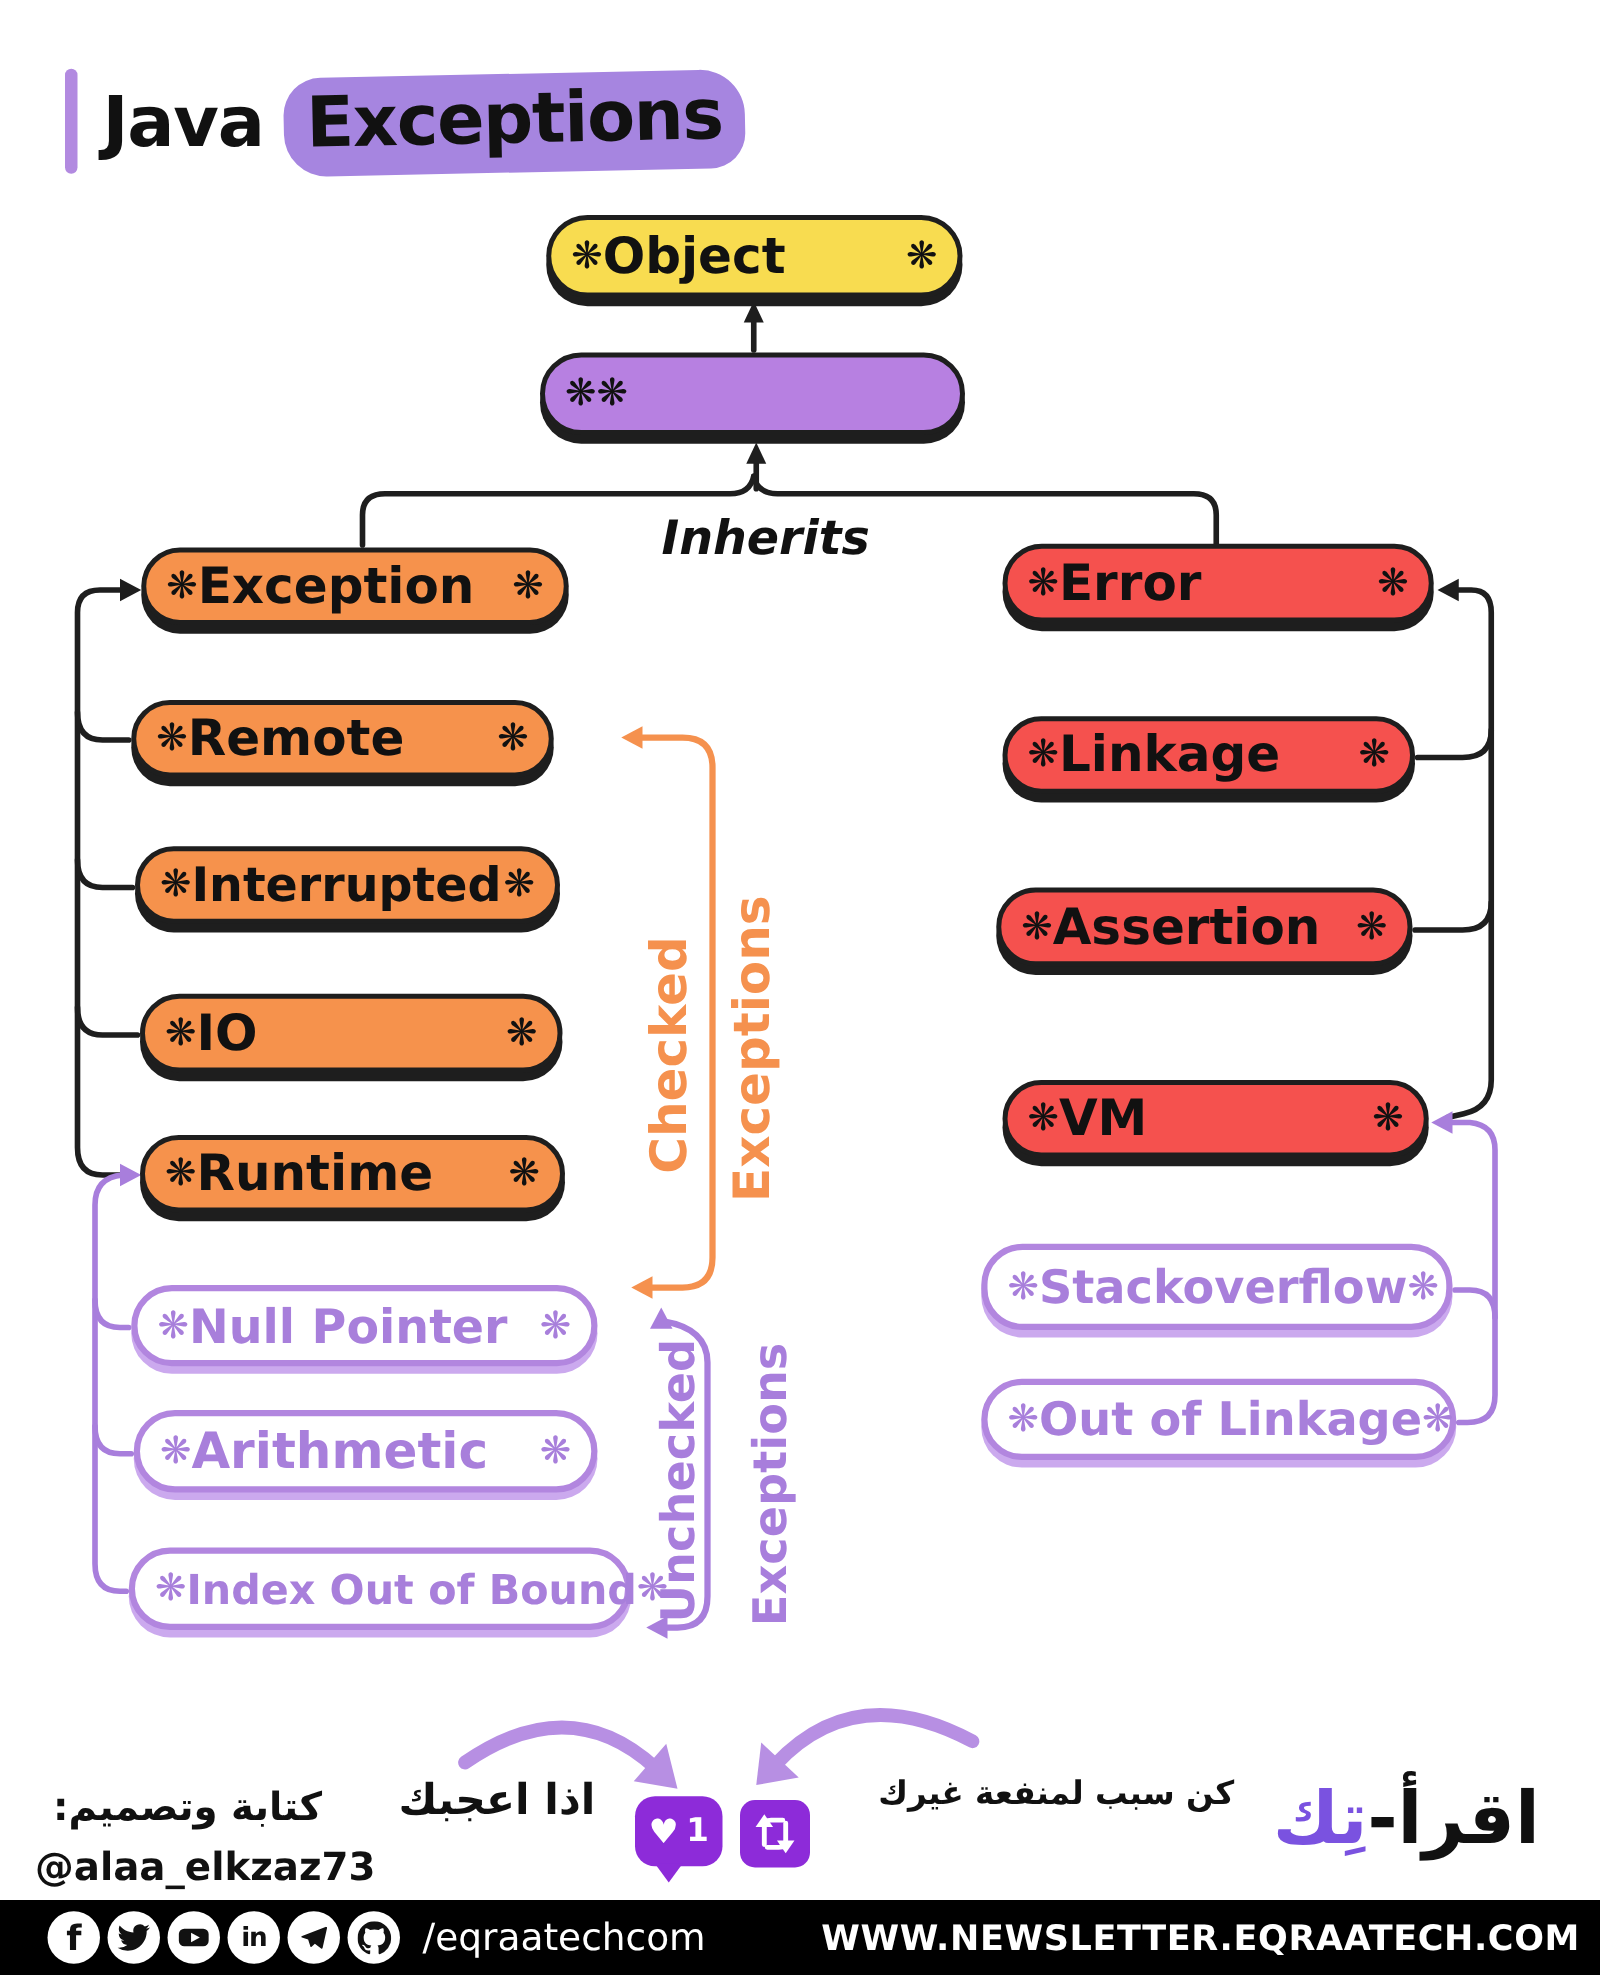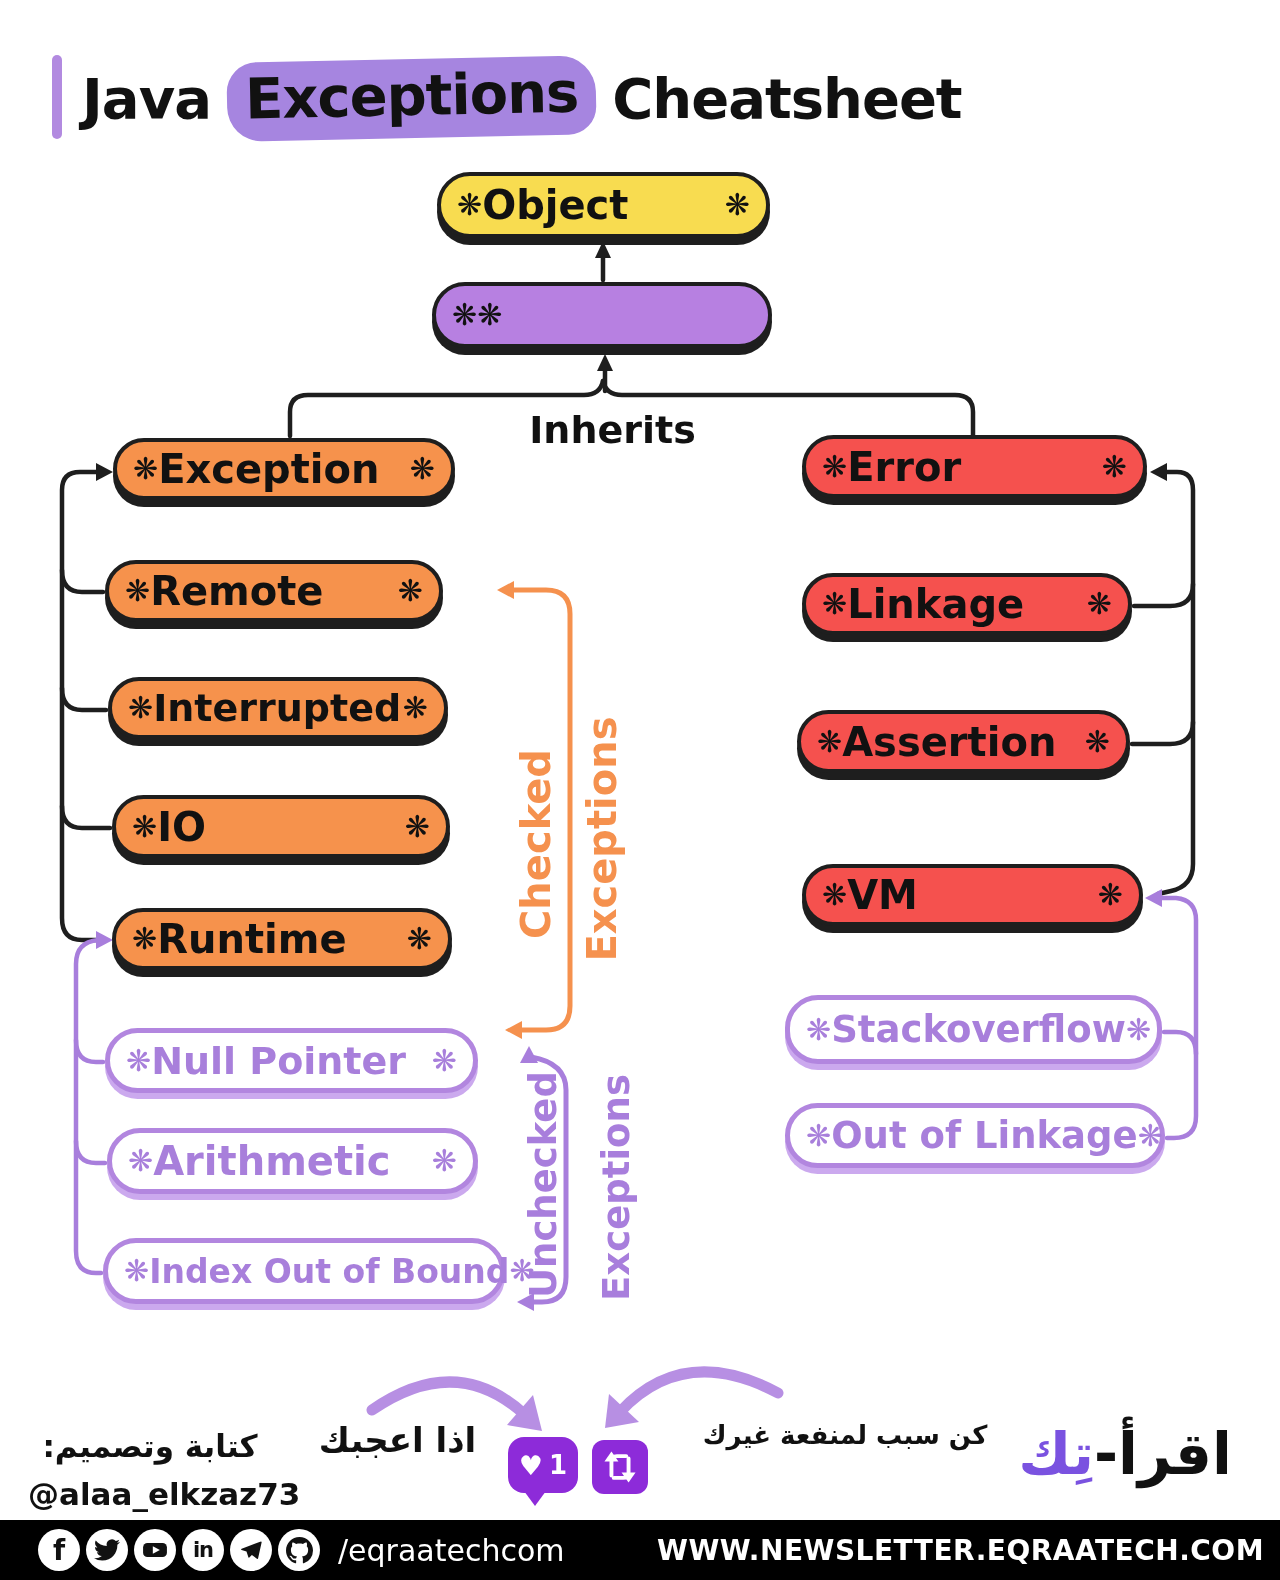--- a/index.html
+++ b/index.html
@@ -29,21 +29,21 @@
   #n-null-pointer{left:105px;top:1028px;width:373px;height:65px;font-size:38px;}
   #n-arithmetic{left:107px;top:1128px;width:371px;height:66px;}
   #n-index{left:103px;top:1238px;width:402px;height:66px;font-size:33px;}
   #n-error{left:802px;top:435px;width:345px;height:63px;background:#f5514e;}
   #n-linkage{left:802px;top:573px;width:330px;height:62px;background:#f5514e;}
   #n-assertion{left:797px;top:710px;width:333px;height:63px;background:#f5514e;}
   #n-vm{left:802px;top:864px;width:341px;height:62px;background:#f5514e;}
   #n-stackoverflow{left:785px;top:995px;width:377px;height:69px;font-size:37px;}
   #n-oom{left:785px;top:1103px;width:380px;height:65px;font-size:37px;}
   .inherits{position:absolute;left:495px;top:408px;width:235px;text-align:center;z-index:2;
-            font-size:38px;font-weight:700;}
+            font-size:38px;font-weight:700;font-style:italic;}
   .rotlabel{position:absolute;z-index:2;font-weight:700;text-align:center;white-space:nowrap;
             transform:rotate(-90deg);}
   #lbl-checked1{left:421px;top:821px;width:230px;font-size:40px;color:#f5914e;}
   #lbl-checked2{left:467px;top:816px;width:270px;font-size:40px;color:#f5914e;}
   #lbl-unchecked1{left:408px;top:1163px;width:270px;font-size:37px;color:#a87edc;}
   #lbl-unchecked2{left:481px;top:1166px;width:270px;font-size:37px;color:#a87edc;}
   
   .artext{position:absolute;z-index:2;font-weight:700;text-align:center;}
   #credit-label{left:40px;top:1428px;width:220px;font-size:31px;}
   #credit-handle{left:28px;top:1476px;width:240px;font-size:31px;}
@@ -74,21 +74,20 @@
 </style>
 </head>
 <body>
 
 <div class="page">
 
   <div class="titlebar"></div>
   <div class="title">
     <span>Java</span>
     <span class="hl">Exceptions</span>
-    <span>Cheatsheet</span>
   </div>
 
   <svg class="wires" width="1280" height="1580" viewBox="0 0 1280 1580">
     <g stroke="#1e1e1e" stroke-width="4.5" fill="none" stroke-linecap="round" stroke-linejoin="round">
       <path d="M603,280 L603,254"></path>
       <path d="M605,391 L605,368"></path>
       <path d="M290,436 L290,412 Q290,395 308,395 L584,395 Q600,395 603,381"></path>
       <path d="M603,381 Q606,395 622,395 L955,395 Q973,395 973,412 L973,436"></path>
       <path d="M98,472 L80,472 Q62,472 62,490 L62,918 Q62,940 82,940 L98,940"></path>
       <path d="M62,570 Q62,592 82,592 L103,592"></path>

